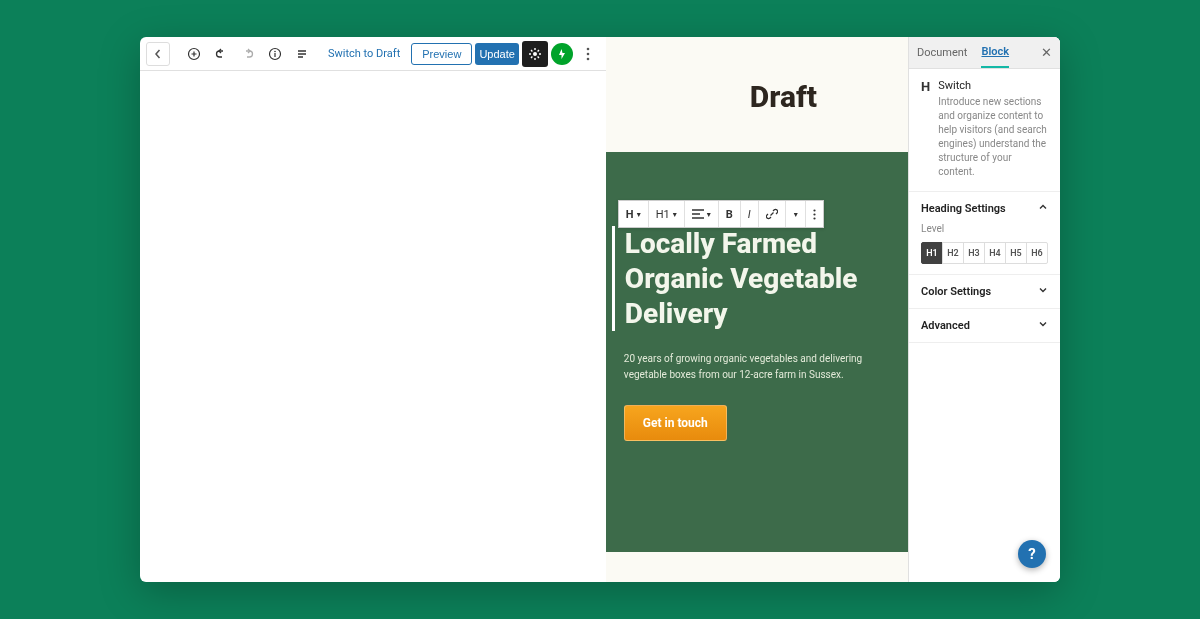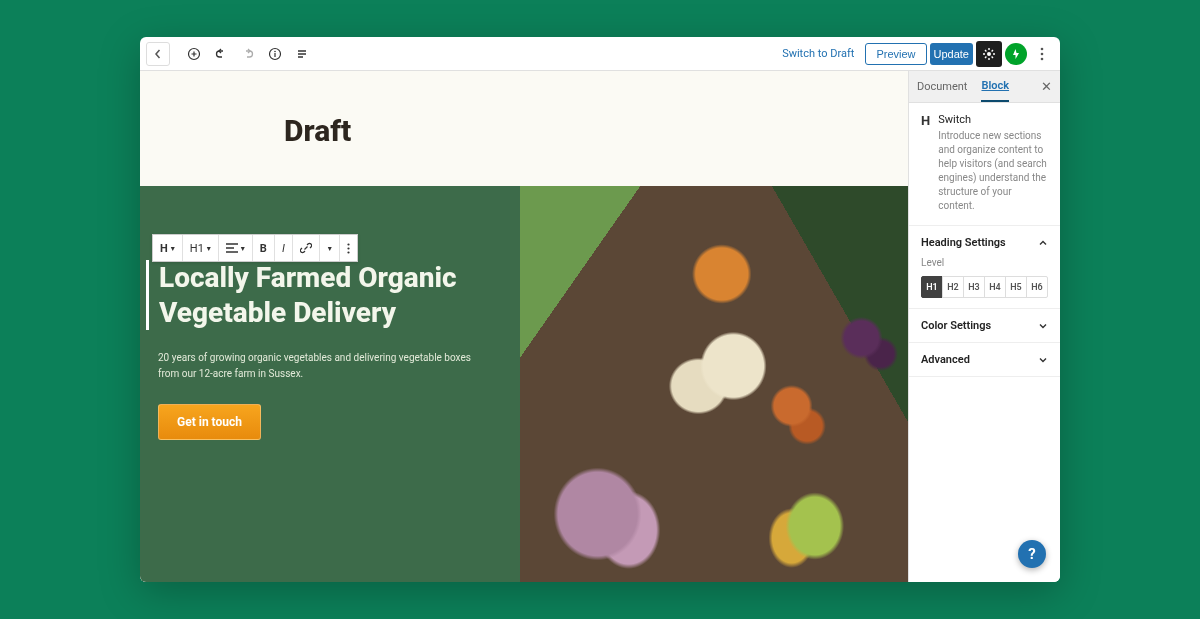--- a/index.html
+++ b/index.html
@@ -13,21 +13,21 @@
     justify-content: center;
     overflow: hidden;
   }
   .editor-window {
     width: 920px;
     height: 545px;
     background: #fff;
     border-radius: 6px;
     box-shadow: 0 10px 40px rgba(0,0,0,0.25);
     display: flex;
-    flex-direction: column;
+    flex-direction: row;
     overflow: hidden;
     position: relative;
   }
   
   .top-bar {
     height: 34px;
     border-bottom: 1px solid #e0e0e0;
     display: flex;
     align-items: center;
     padding: 0 6px;
@@ -175,36 +175,36 @@
   .sb-tabs {
     display: flex;
     background: #f0f0f0;
     border-bottom: 1px solid #e0e0e0;
     align-items: center;
     height: 32px;
     padding: 0 8px;
     gap: 14px;
   }
   .sb-tab { color: #666; cursor: pointer; padding: 8px 0; }
-  .sb-tab.active { color: #2271b1; border-bottom: 2px solid #0c4a6e; font-weight:600;text-decoration:underline; }
+  .sb-tab.active { color: #2271b1; border-bottom: 2px solid #14b8a6; font-weight:600;text-decoration:underline; }
   .sb-close { margin-left: auto; color:#666; cursor:pointer; font-size:13px; }
   .sb-block-head {
     display:flex; gap:8px; padding: 10px 12px 12px;
     border-bottom: 1px solid #eee;
   }
   .sb-block-head .icon { font-weight:700; font-size:13px; color:#333; }
   .sb-block-head .meta { flex:1; }
   .sb-block-head .title { font-size:11px; color:#222; margin-bottom:3px; }
   .sb-block-head .desc { font-size:10px; color:#888; line-height:1.4; }
   .sb-section {
     border-bottom: 1px solid #eee;
     padding: 10px 12px;
   }
   .sb-section-row {
-    display:flex; justify-content:space-between; align-items:center;
+    display:flex; justify-content:space-between; 
     font-size: 11px; font-weight:600; color:#222; cursor:pointer;
   }
   .levels {
     display:flex; gap:0; margin-top:8px;
   }
   .lvl {
     width: 24px; height:22px;
     border:1px solid #ddd;
     display:flex;align-items:center;justify-content:center;
     font-size:9px; font-weight:600; color:#555; cursor:pointer;

